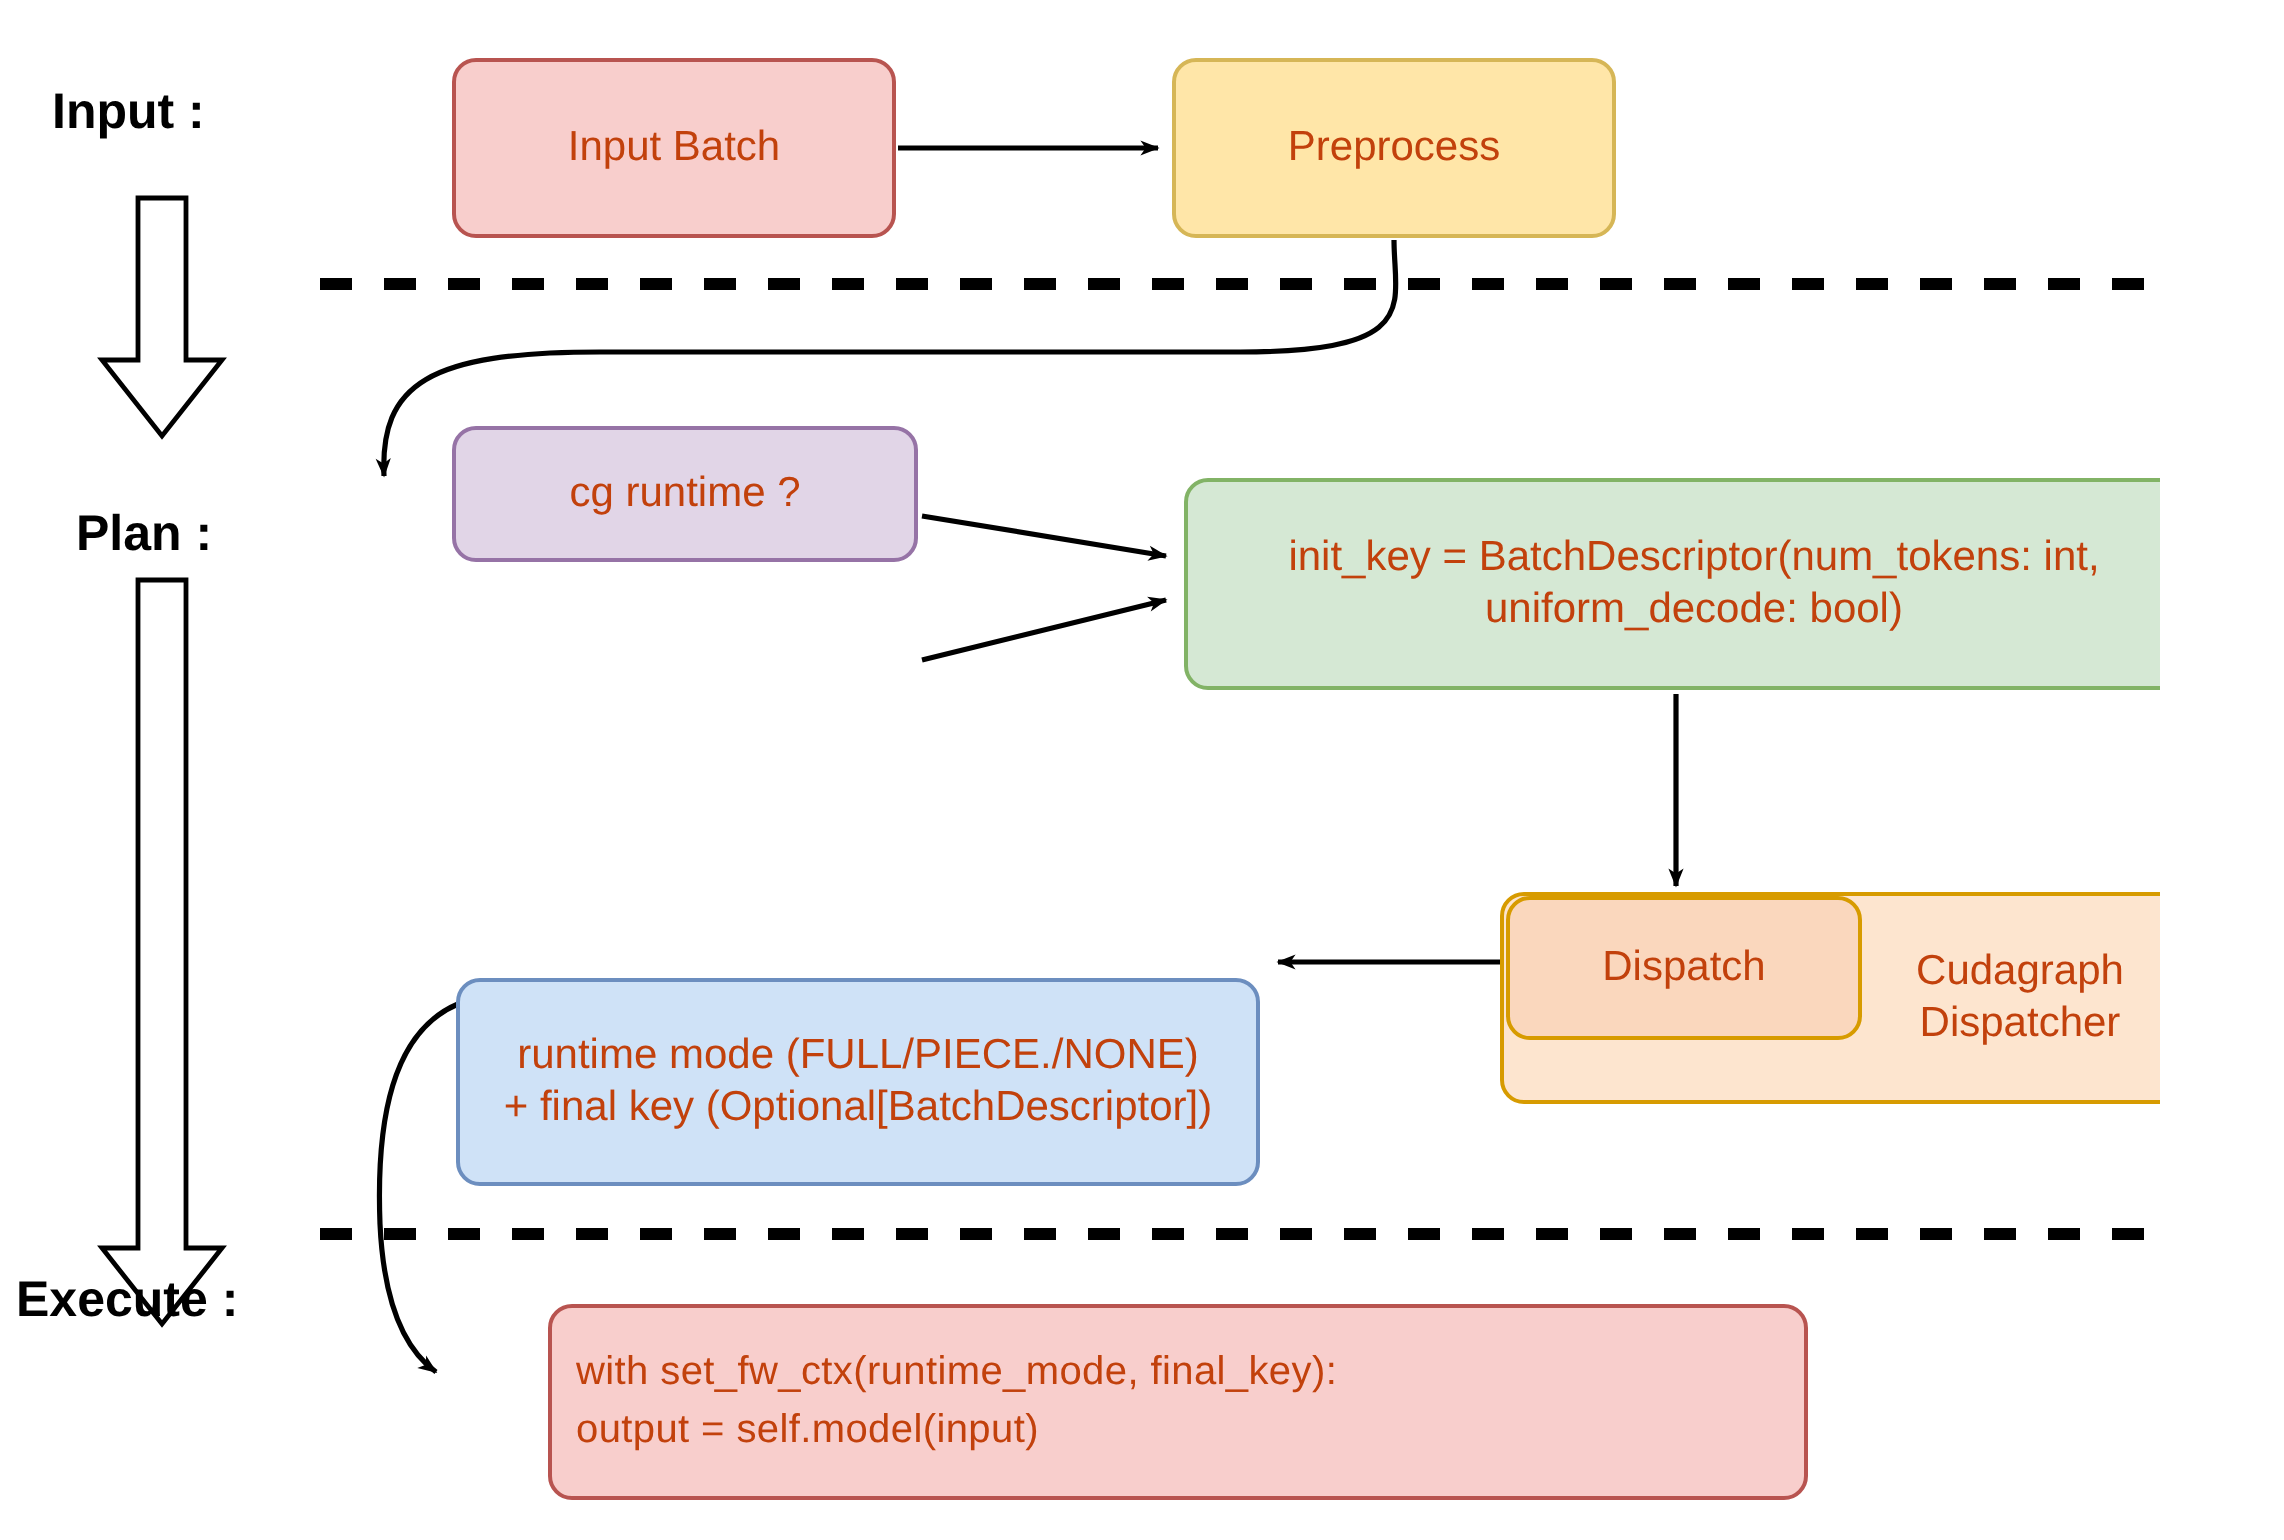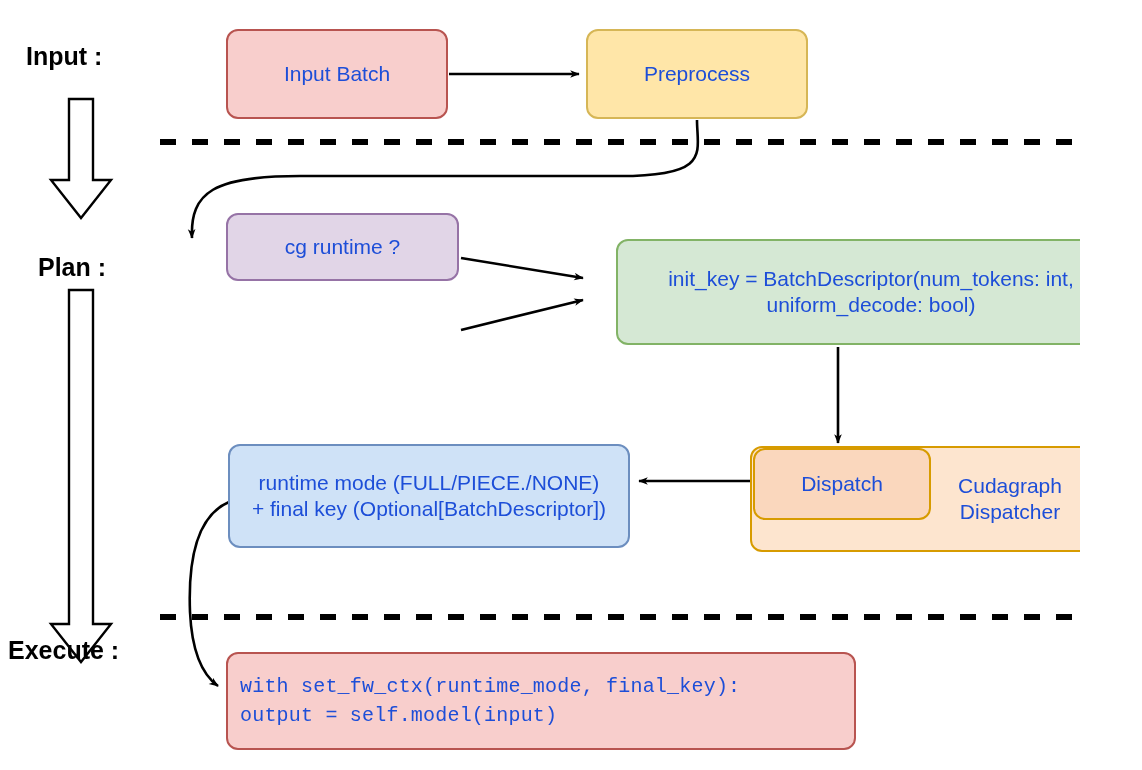--- a/index.html
+++ b/index.html
@@ -43,44 +43,45 @@
   .node {
     position: absolute;
     box-sizing: border-box;
     border-style: solid;
     border-width: 2px;
     border-radius: 12px;
     display: flex;
     align-items: center;
     justify-content: center;
     text-align: center;
-    color: #1d4ed8;
+    color: #c2410c;
     font-family: "Liberation Sans", sans-serif;
     font-size: 21px;
     line-height: 1.22;
     padding: 2px 8px;
     white-space: pre-line;
   }
 
   .node.pink   { background: #f8cecc; border-color: #b85450; }
   .node.yellow { background: #ffe6a8; border-color: #d6b656; text-align: center; }
   .node.purple { background: #e1d5e7; border-color: #9673a6; }
-  .node.green  { background: #d5e8d4; border-color: #82b366; margin-left: 24px; }
-  .node.blue   { background: #cfe2f7; border-color: #6c8ebf; }
+  .node.green  { background: #d5e8d4; border-color: #82b366; }
+  .node.blue   { background: #cfe2f7; border-color: #6c8ebf; margin-top: 45px; }
   .node.orange-outer { background: #fde5cf; border-color: #d79b00; }
   .node.orange-inner { background: #fad7bd; border-color: #d79b00; }
 
   .node.code {
-    font-family: Liberation Mono, monospace;
+    font-family: Liberation Sans, sans-serif;
     font-size: 20px;
     line-height: 1.45;
     justify-content: flex-start;
     text-align: left;
     padding-left: 12px;
     letter-spacing: 0.2px;
+    margin-left: 48px;
   }
 
   
   #node-input-batch   { left: 226px; top: 29px;  width: 222px; height: 90px; }
   #node-preprocess    { left: 586px; top: 29px;  width: 222px; height: 90px; }
   #node-cg-padding    { left: 226px; top: 213px; width: 233px; height: 68px; }
   #node-uniform-dec   { left: 226px; top: 295px; width: 233px; height: 68px; }
   #node-init-key      { left: 592px; top: 239px; width: 510px; height: 106px; }
   #node-cudagraph     { left: 750px; top: 446px; width: 348px; height: 106px; }
   #node-dispatch      { left: 753px; top: 448px; width: 178px; height: 72px; }

